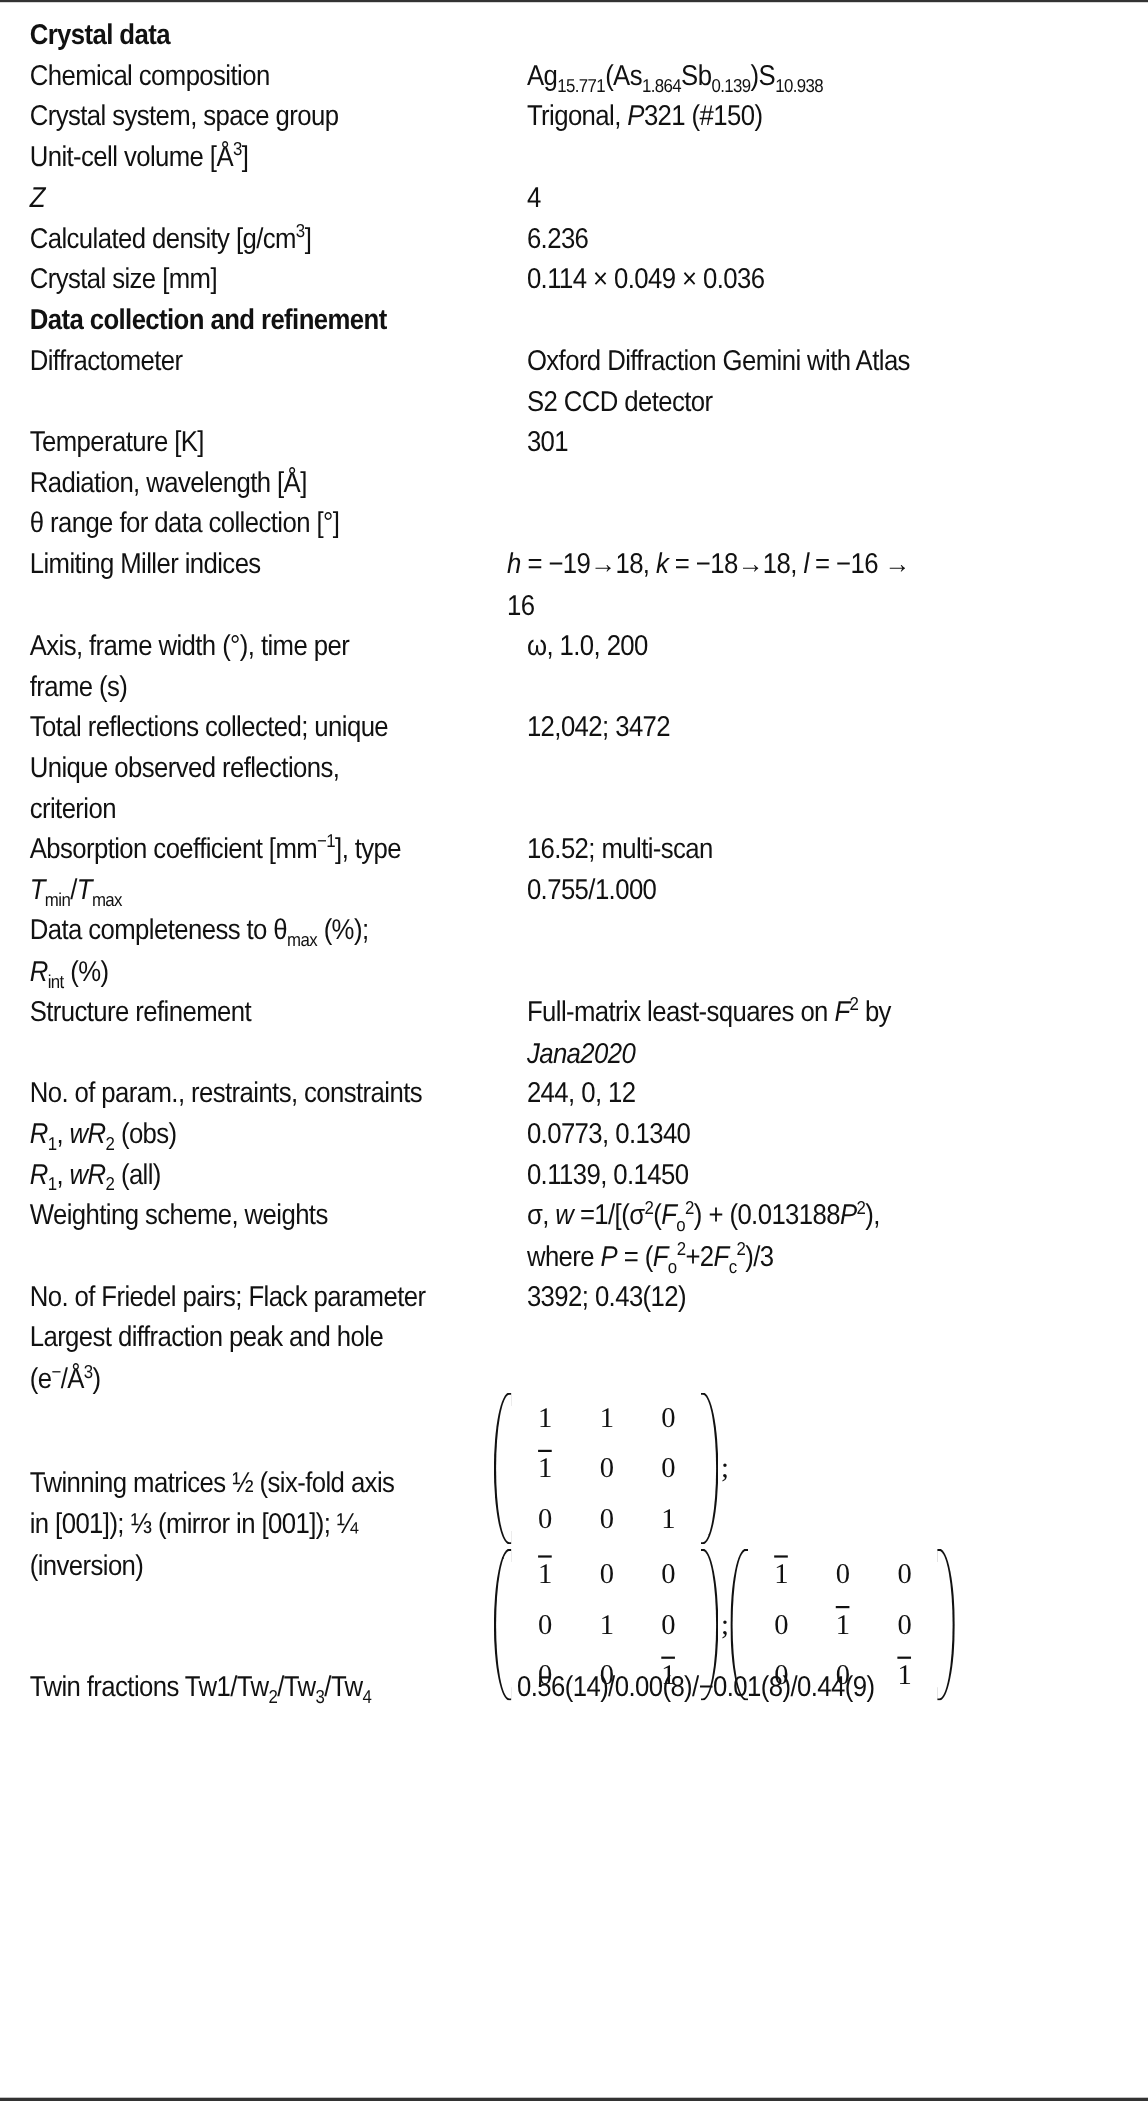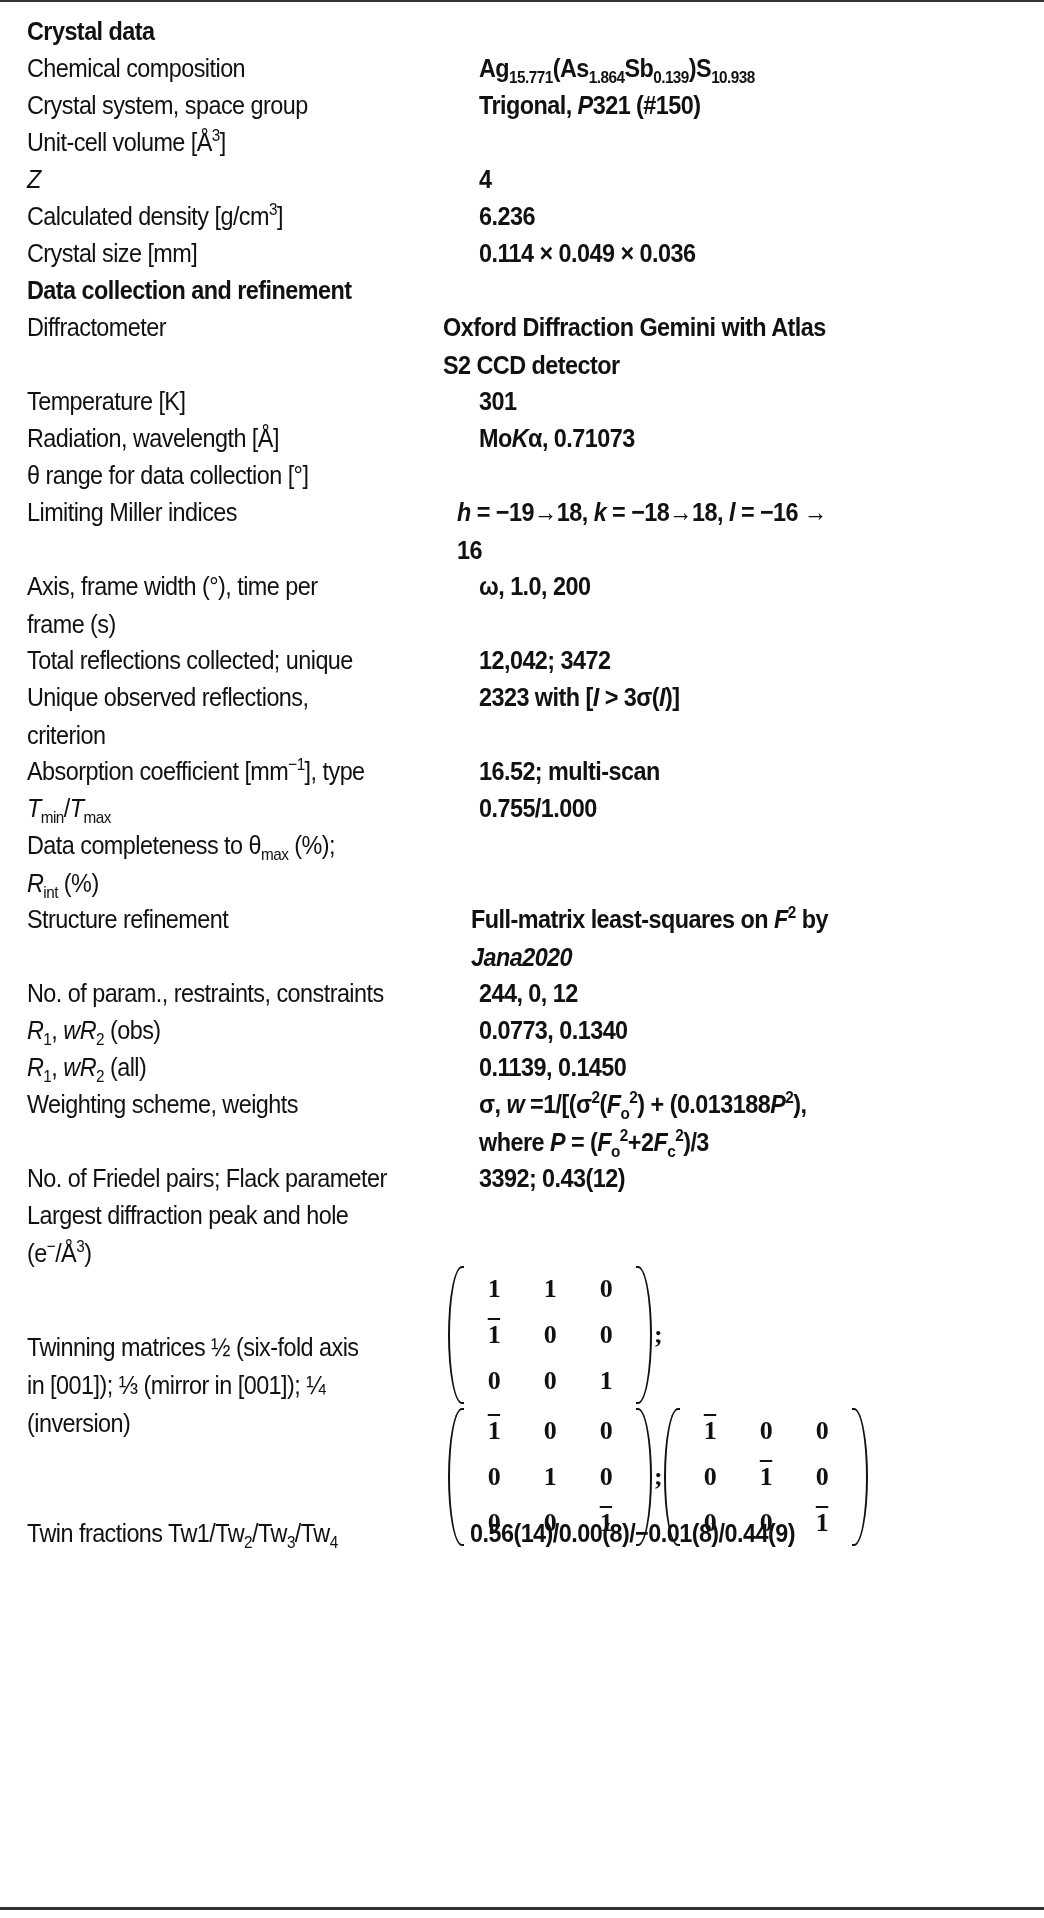--- a/index.html
+++ b/index.html
@@ -12,21 +12,21 @@
   .rule-bottom { position: absolute; left: 0; top: 1907px; width: 1044px; height: 3px; background: #333; }
   .tbl { position: absolute; left: 0; top: 12px; width: 868px; }
   .row { display: flex; align-items: flex-start; }
   .lbl {
     width: 540px; padding-left: 30px; box-sizing: border-box;
     font-size: 26px; line-height: 38px; letter-spacing: -0.6px;
     transform: scaleX(0.9); transform-origin: left top;
   }
   .val {
     width: 504px; padding-left: 30px; box-sizing: border-box;
-    font-size: 26px; line-height: 38px; letter-spacing: -0.6px; font-weight: bold;
+    font-size: 26px; line-height: 38px; letter-spacing: -0.6px;
   }
   .val .txt { display: inline-block; transform: scaleX(0.9); transform-origin: left top; white-space: nowrap; }
   .section .lbl { font-weight: bold; }
   sub, sup { font-size: 17px; line-height: 0; }
   i { font-style: italic; }
   .matrix-wrap { display: flex; align-items: center; padding-left: 28px; }
   .matrix {
     display: inline-grid; grid-template-columns: repeat(3, 56px);
     font-family: "Liberation Serif", "DejaVu Serif", serif; font-size: 26px;
     text-align: center; position: relative; padding: 0 18px;
@@ -83,40 +83,38 @@
   <div class="row" style="height:74px">
     <div class="lbl">Diffractometer</div>
     <div class="val"><span class="txt">Oxford Diffraction Gemini with Atlas<br>S2 CCD detector</span></div>
   </div>
   <div class="row" style="height:37px">
     <div class="lbl">Temperature [K]</div>
     <div class="val"><span class="txt">301</span></div>
   </div>
   <div class="row" style="height:37px">
     <div class="lbl">Radiation, wavelength [Å]</div>
-    <div class="val"><span class="txt">Mo<i>K</i>α, 0.71073</span></div>
   </div>
   <div class="row" style="height:37px">
     <div class="lbl">θ range for data collection [°]</div>
   </div>
   <div class="row" style="height:74px">
     <div class="lbl">Limiting Miller indices</div>
     <div class="val"><span class="txt"><i>h</i> = −19→18, <i>k</i> = −18→18, <i>l</i> = −16 →<br>16</span></div>
   </div>
   <div class="row" style="height:74px">
     <div class="lbl">Axis, frame width (°), time per<br>frame (s)</div>
     <div class="val"><span class="txt">ω, 1.0, 200</span></div>
   </div>
   <div class="row" style="height:37px">
     <div class="lbl">Total reflections collected; unique</div>
     <div class="val"><span class="txt">12,042; 3472</span></div>
   </div>
   <div class="row" style="height:74px">
     <div class="lbl">Unique observed reflections,<br>criterion</div>
-    <div class="val"><span class="txt">2323 with [<i>I</i> &gt; 3σ(<i>I</i>)]</span></div>
   </div>
   <div class="row" style="height:37px">
     <div class="lbl">Absorption coefficient [mm<sup>−1</sup>], type</div>
     <div class="val"><span class="txt">16.52; multi-scan</span></div>
   </div>
   <div class="row" style="height:37px">
     <div class="lbl"><i>T</i><sub>min</sub>/<i>T</i><sub>max</sub></div>
     <div class="val"><span class="txt">0.755/1.000</span></div>
   </div>
   <div class="row" style="height:74px">

